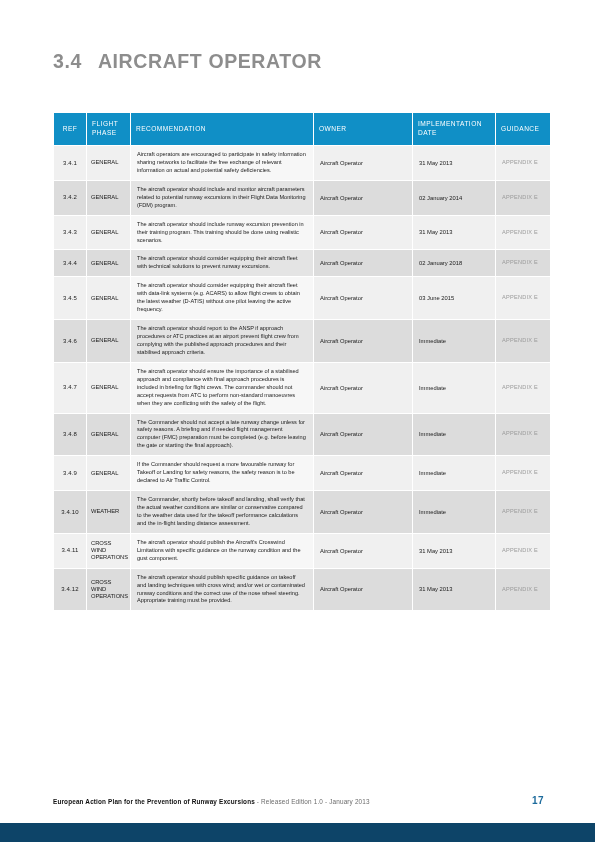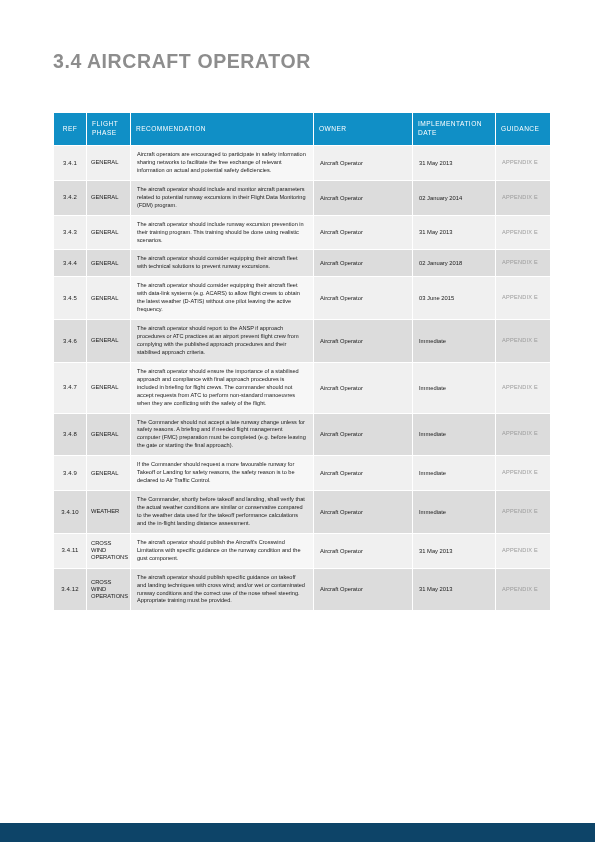--- a/index.html
+++ b/index.html
@@ -24,21 +24,21 @@
   .section-title {
     position: absolute;
     left: 53px;
     top: 50px;
     font-size: 19.5px;
     letter-spacing: 0.6px;
     color: #8d8d8d;
     font-weight: 600;
     white-space: nowrap;
   }
-  .section-title .num { margin-right: 5px; }
+  .section-title .num { margin-right: 16px; }
 
   
   .rec-table {
     position: absolute;
     left: 53px;
     top: 112px;
     width: 491px;
     border-collapse: separate;
     border-spacing: 1px;
     table-layout: fixed;
@@ -261,15 +261,21 @@
           <td class="c-ref">3.4.12</td>
           <td class="c-phase">CROSS WIND OPERATIONS</td>
           <td class="c-rec">The aircraft operator should publish specific guidance on takeoff and landing techniques with cross wind; and/or wet or contaminated runway conditions and the correct use of the nose wheel steering. Appropriate training must be provided.</td>
           <td class="c-owner">Aircraft Operator</td>
           <td class="c-date">31 May 2013</td>
           <td class="c-guide">APPENDIX E</td>
         </tr>
       </tbody>
   </table>
 
+  <div class="footer">
+    <div class="footer-text">
+      <span class="bold">European Action Plan for the Prevention of Runway Excursions</span><span class="light"> - Released Edition 1.0 - January 2013</span>
+    </div>
+    <div class="page-number">17</div>
+  </div>
 
   <div class="bottom-bar"></div>
 </div>
 
 </body></html>

